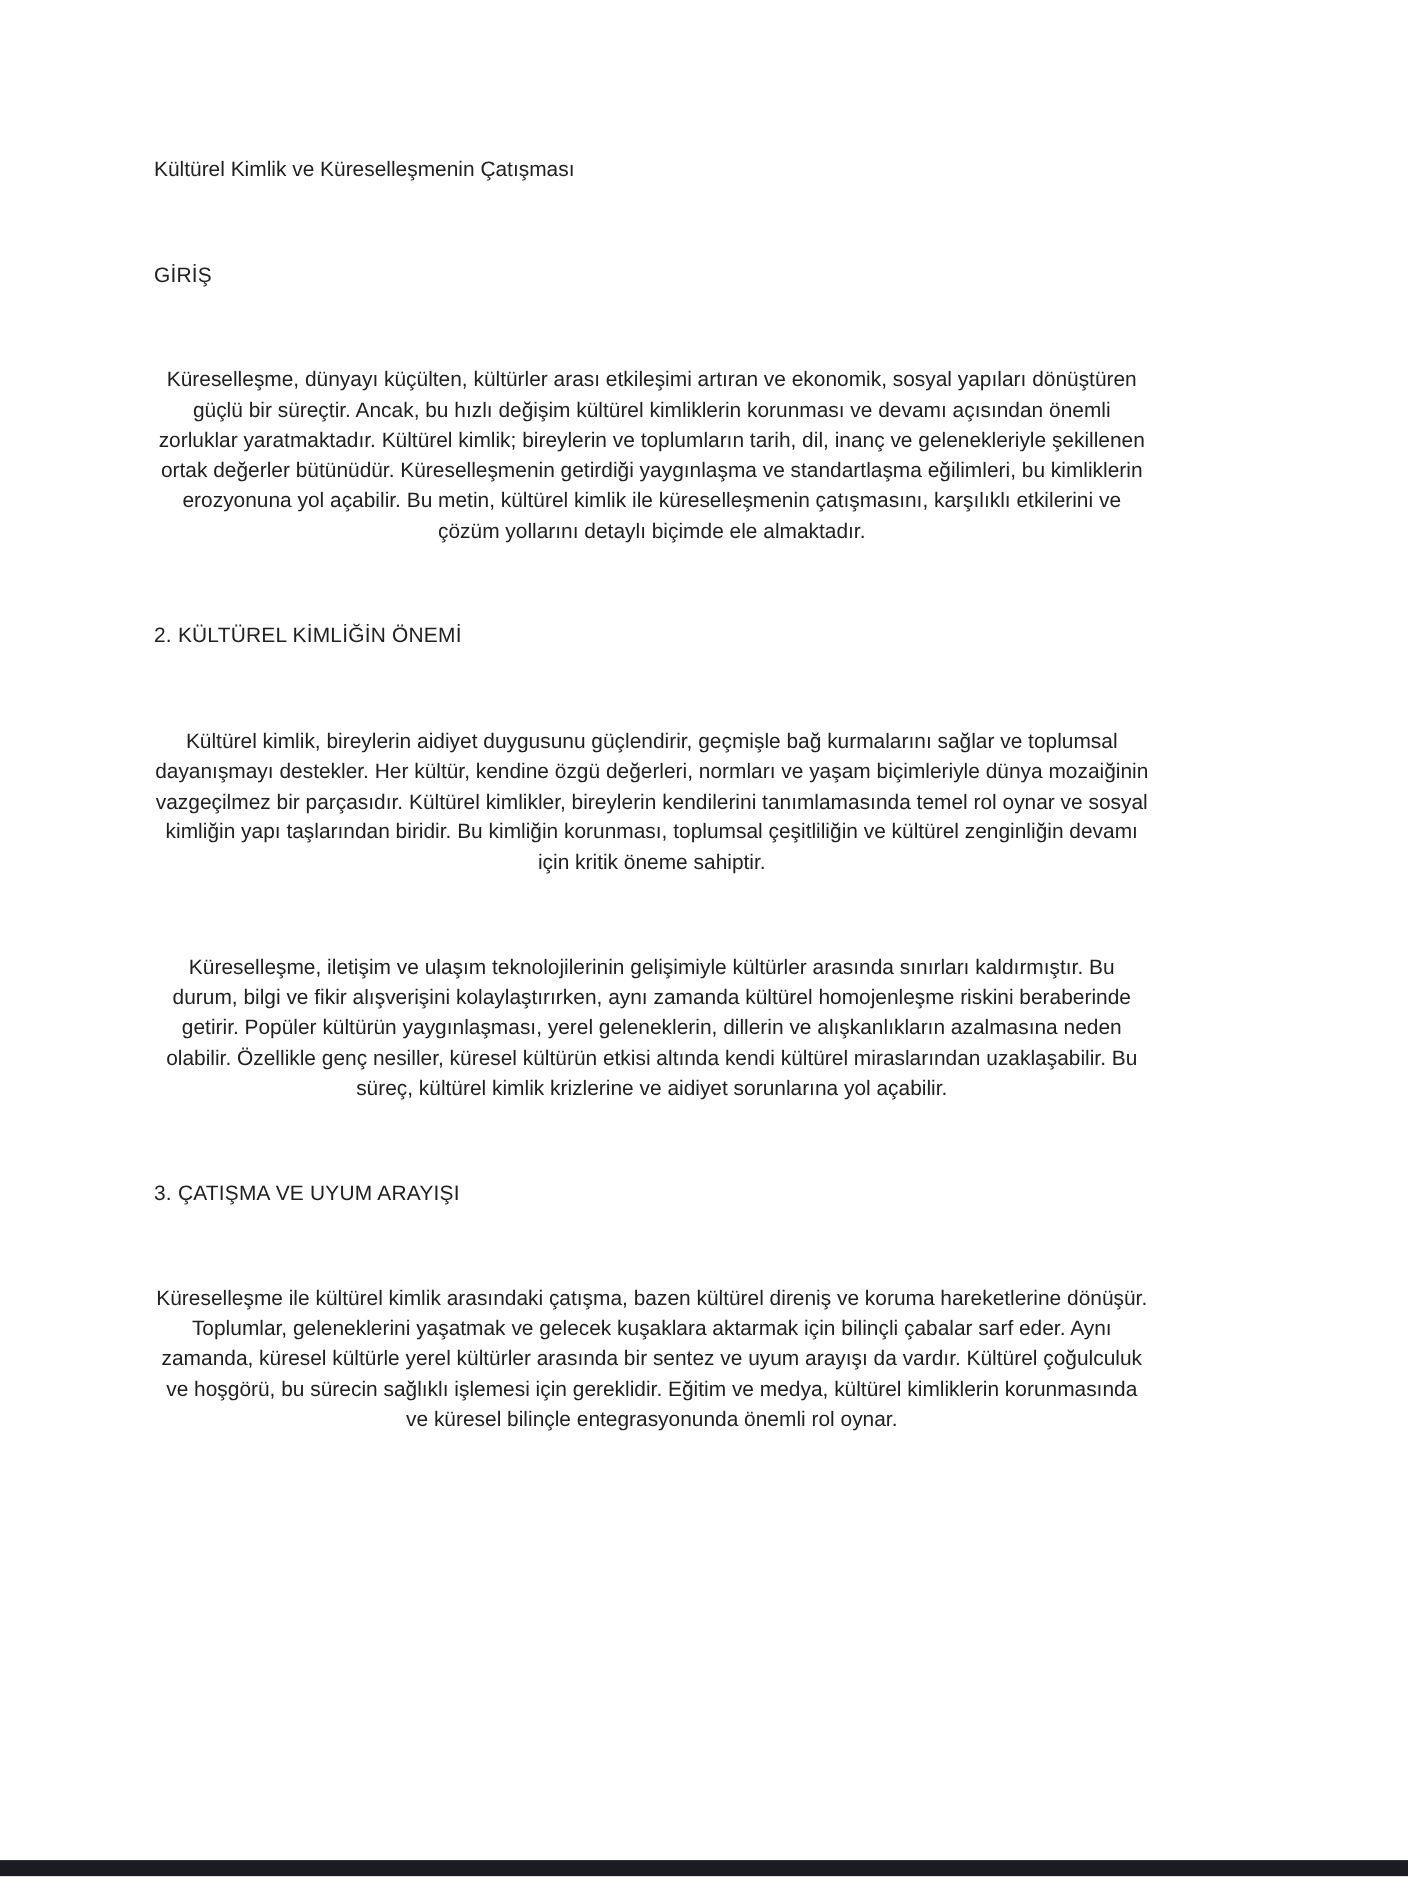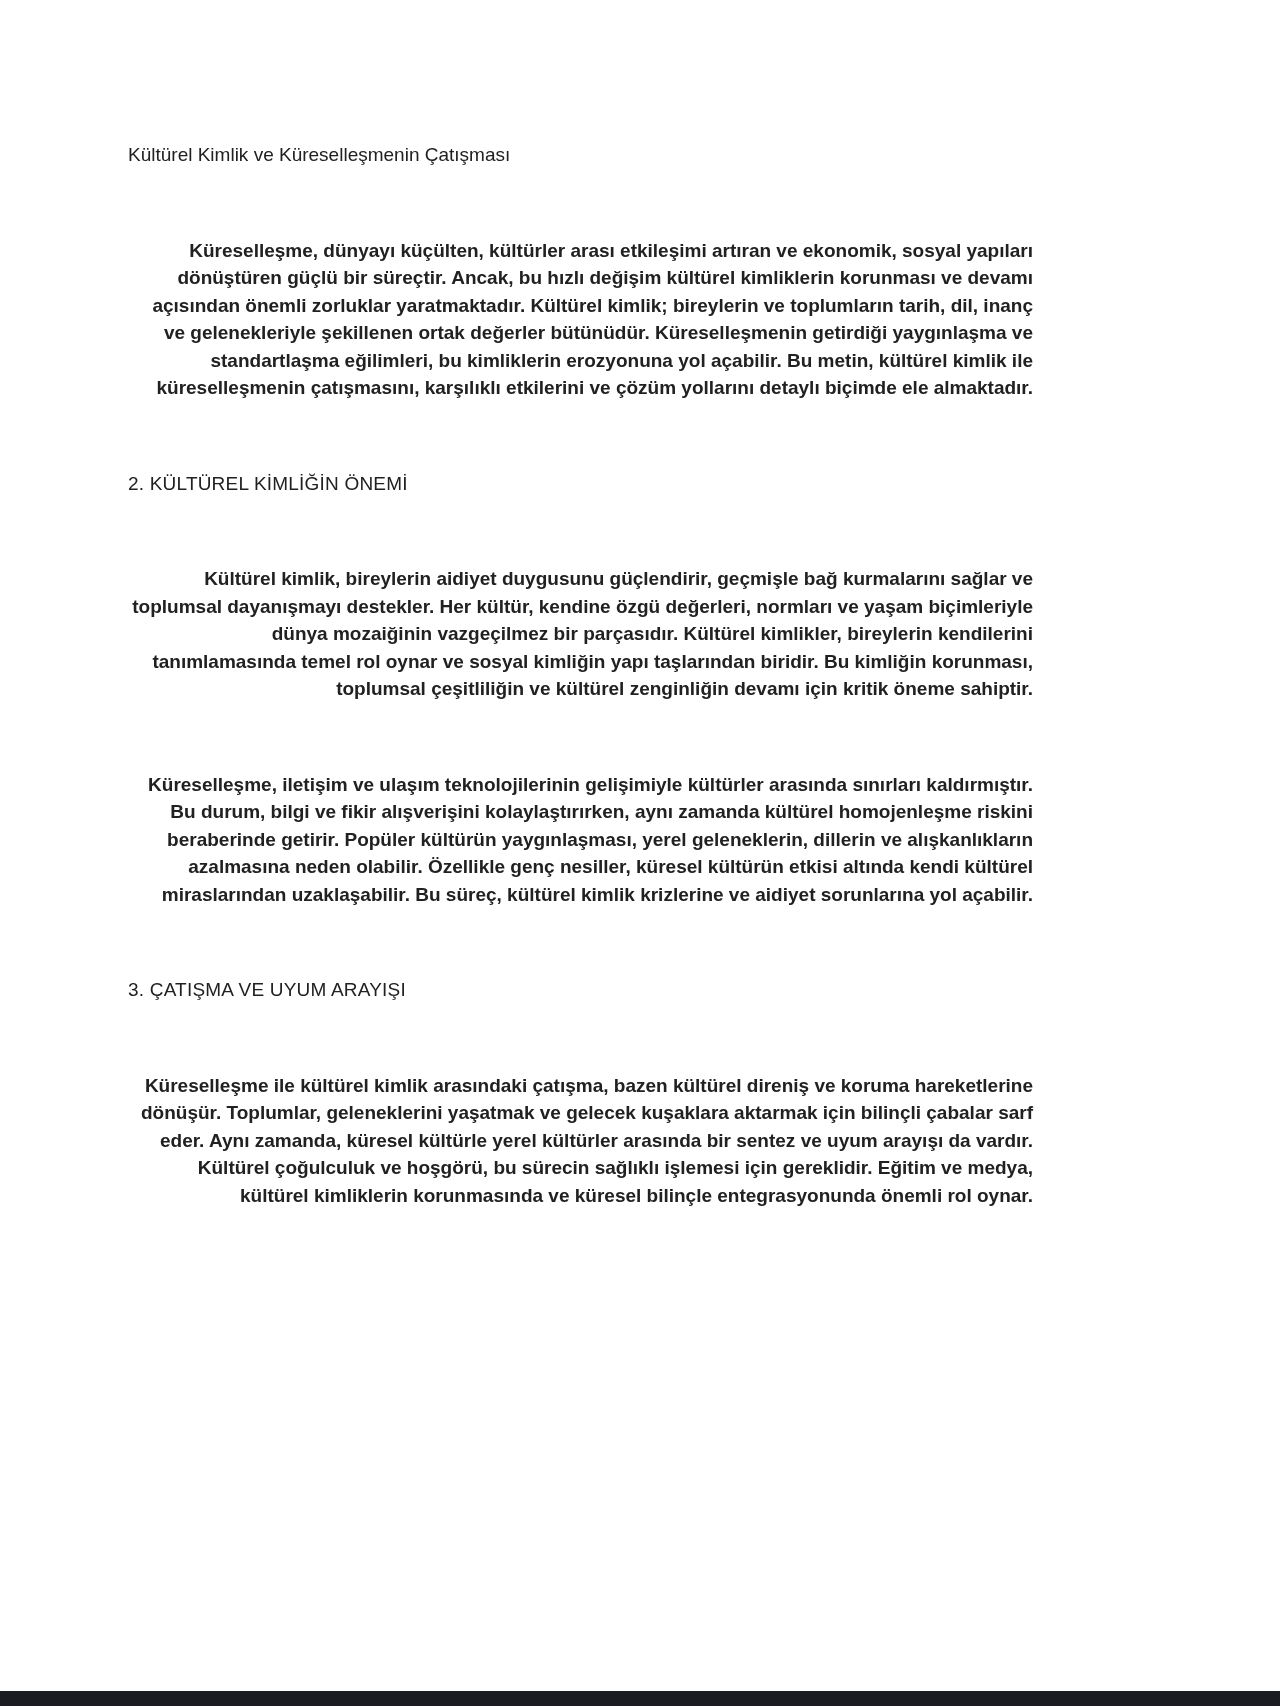--- a/index.html
+++ b/index.html
@@ -10,63 +10,64 @@
   }
   .page {
     position: relative;
     width: 1280px;
     height: 1706px;
     background: #ffffff;
     overflow: hidden;
   }
   .content {
     position: absolute;
-    left: 128px;
+    left: 140px;
     top: 141px;
     width: 905px;
     color: #212121;
   }
   .doc-title {
     font-size: 19px;
     line-height: 27.5px;
     font-weight: 400;
     margin-bottom: 68px;
   }
   .doc-heading {
     font-size: 19px;
     line-height: 27.5px;
     font-weight: 400;
     margin-bottom: 68px;
     letter-spacing: 0.2px;
   }
   .doc-para {
     font-size: 19px;
     line-height: 27.5px;
-    font-weight: 700;
+    font-weight: 400;
     margin-bottom: 68px;
-    text-align: right;
+    text-align: center;
   }
   .doc-para:empty { display: none; }
   .bottom-bar {
     position: absolute;
     left: 0;
     bottom: 0;
     width: 1280px;
     height: 15px;
     background: #1b1b22;
   }
 </style>
 </head>
 <body>
 
 <div class="page">
   <div class="content">
 
     <p class="doc-title">Kültürel Kimlik ve Küreselleşmenin Çatışması</p>
 
+    <p class="doc-heading">GİRİŞ</p>
     <p class="doc-para">Küreselleşme, dünyayı küçülten, kültürler arası etkileşimi artıran ve ekonomik, sosyal yapıları dönüştüren güçlü bir süreçtir. Ancak, bu hızlı değişim kültürel kimliklerin korunması ve devamı açısından önemli zorluklar yaratmaktadır. Kültürel kimlik; bireylerin ve toplumların tarih, dil, inanç ve gelenekleriyle şekillenen ortak değerler bütünüdür. Küreselleşmenin getirdiği yaygınlaşma ve standartlaşma eğilimleri, bu kimliklerin erozyonuna yol açabilir. Bu metin, kültürel kimlik ile küreselleşmenin çatışmasını, karşılıklı etkilerini ve çözüm yollarını detaylı biçimde ele almaktadır.</p>
 
     <p class="doc-heading">2. KÜLTÜREL KİMLİĞİN ÖNEMİ</p>
     <p class="doc-para">Kültürel kimlik, bireylerin aidiyet duygusunu güçlendirir, geçmişle bağ kurmalarını sağlar ve toplumsal dayanışmayı destekler. Her kültür, kendine özgü değerleri, normları ve yaşam biçimleriyle dünya mozaiğinin vazgeçilmez bir parçasıdır. Kültürel kimlikler, bireylerin kendilerini tanımlamasında temel rol oynar ve sosyal kimliğin yapı taşlarından biridir. Bu kimliğin korunması, toplumsal çeşitliliğin ve kültürel zenginliğin devamı için kritik öneme sahiptir.</p>
 
     <p class="doc-para">Küreselleşme, iletişim ve ulaşım teknolojilerinin gelişimiyle kültürler arasında sınırları kaldırmıştır. Bu durum, bilgi ve fikir alışverişini kolaylaştırırken, aynı zamanda kültürel homojenleşme riskini beraberinde getirir. Popüler kültürün yaygınlaşması, yerel geleneklerin, dillerin ve alışkanlıkların azalmasına neden olabilir. Özellikle genç nesiller, küresel kültürün etkisi altında kendi kültürel miraslarından uzaklaşabilir. Bu süreç, kültürel kimlik krizlerine ve aidiyet sorunlarına yol açabilir.</p>
 
     <p class="doc-heading">3. ÇATIŞMA VE UYUM ARAYIŞI</p>
     <p class="doc-para">Küreselleşme ile kültürel kimlik arasındaki çatışma, bazen kültürel direniş ve koruma hareketlerine dönüşür. Toplumlar, geleneklerini yaşatmak ve gelecek kuşaklara aktarmak için bilinçli çabalar sarf eder. Aynı zamanda, küresel kültürle yerel kültürler arasında bir sentez ve uyum arayışı da vardır. Kültürel çoğulculuk ve hoşgörü, bu sürecin sağlıklı işlemesi için gereklidir. Eğitim ve medya, kültürel kimliklerin korunmasında ve küresel bilinçle entegrasyonunda önemli rol oynar.</p>
 

